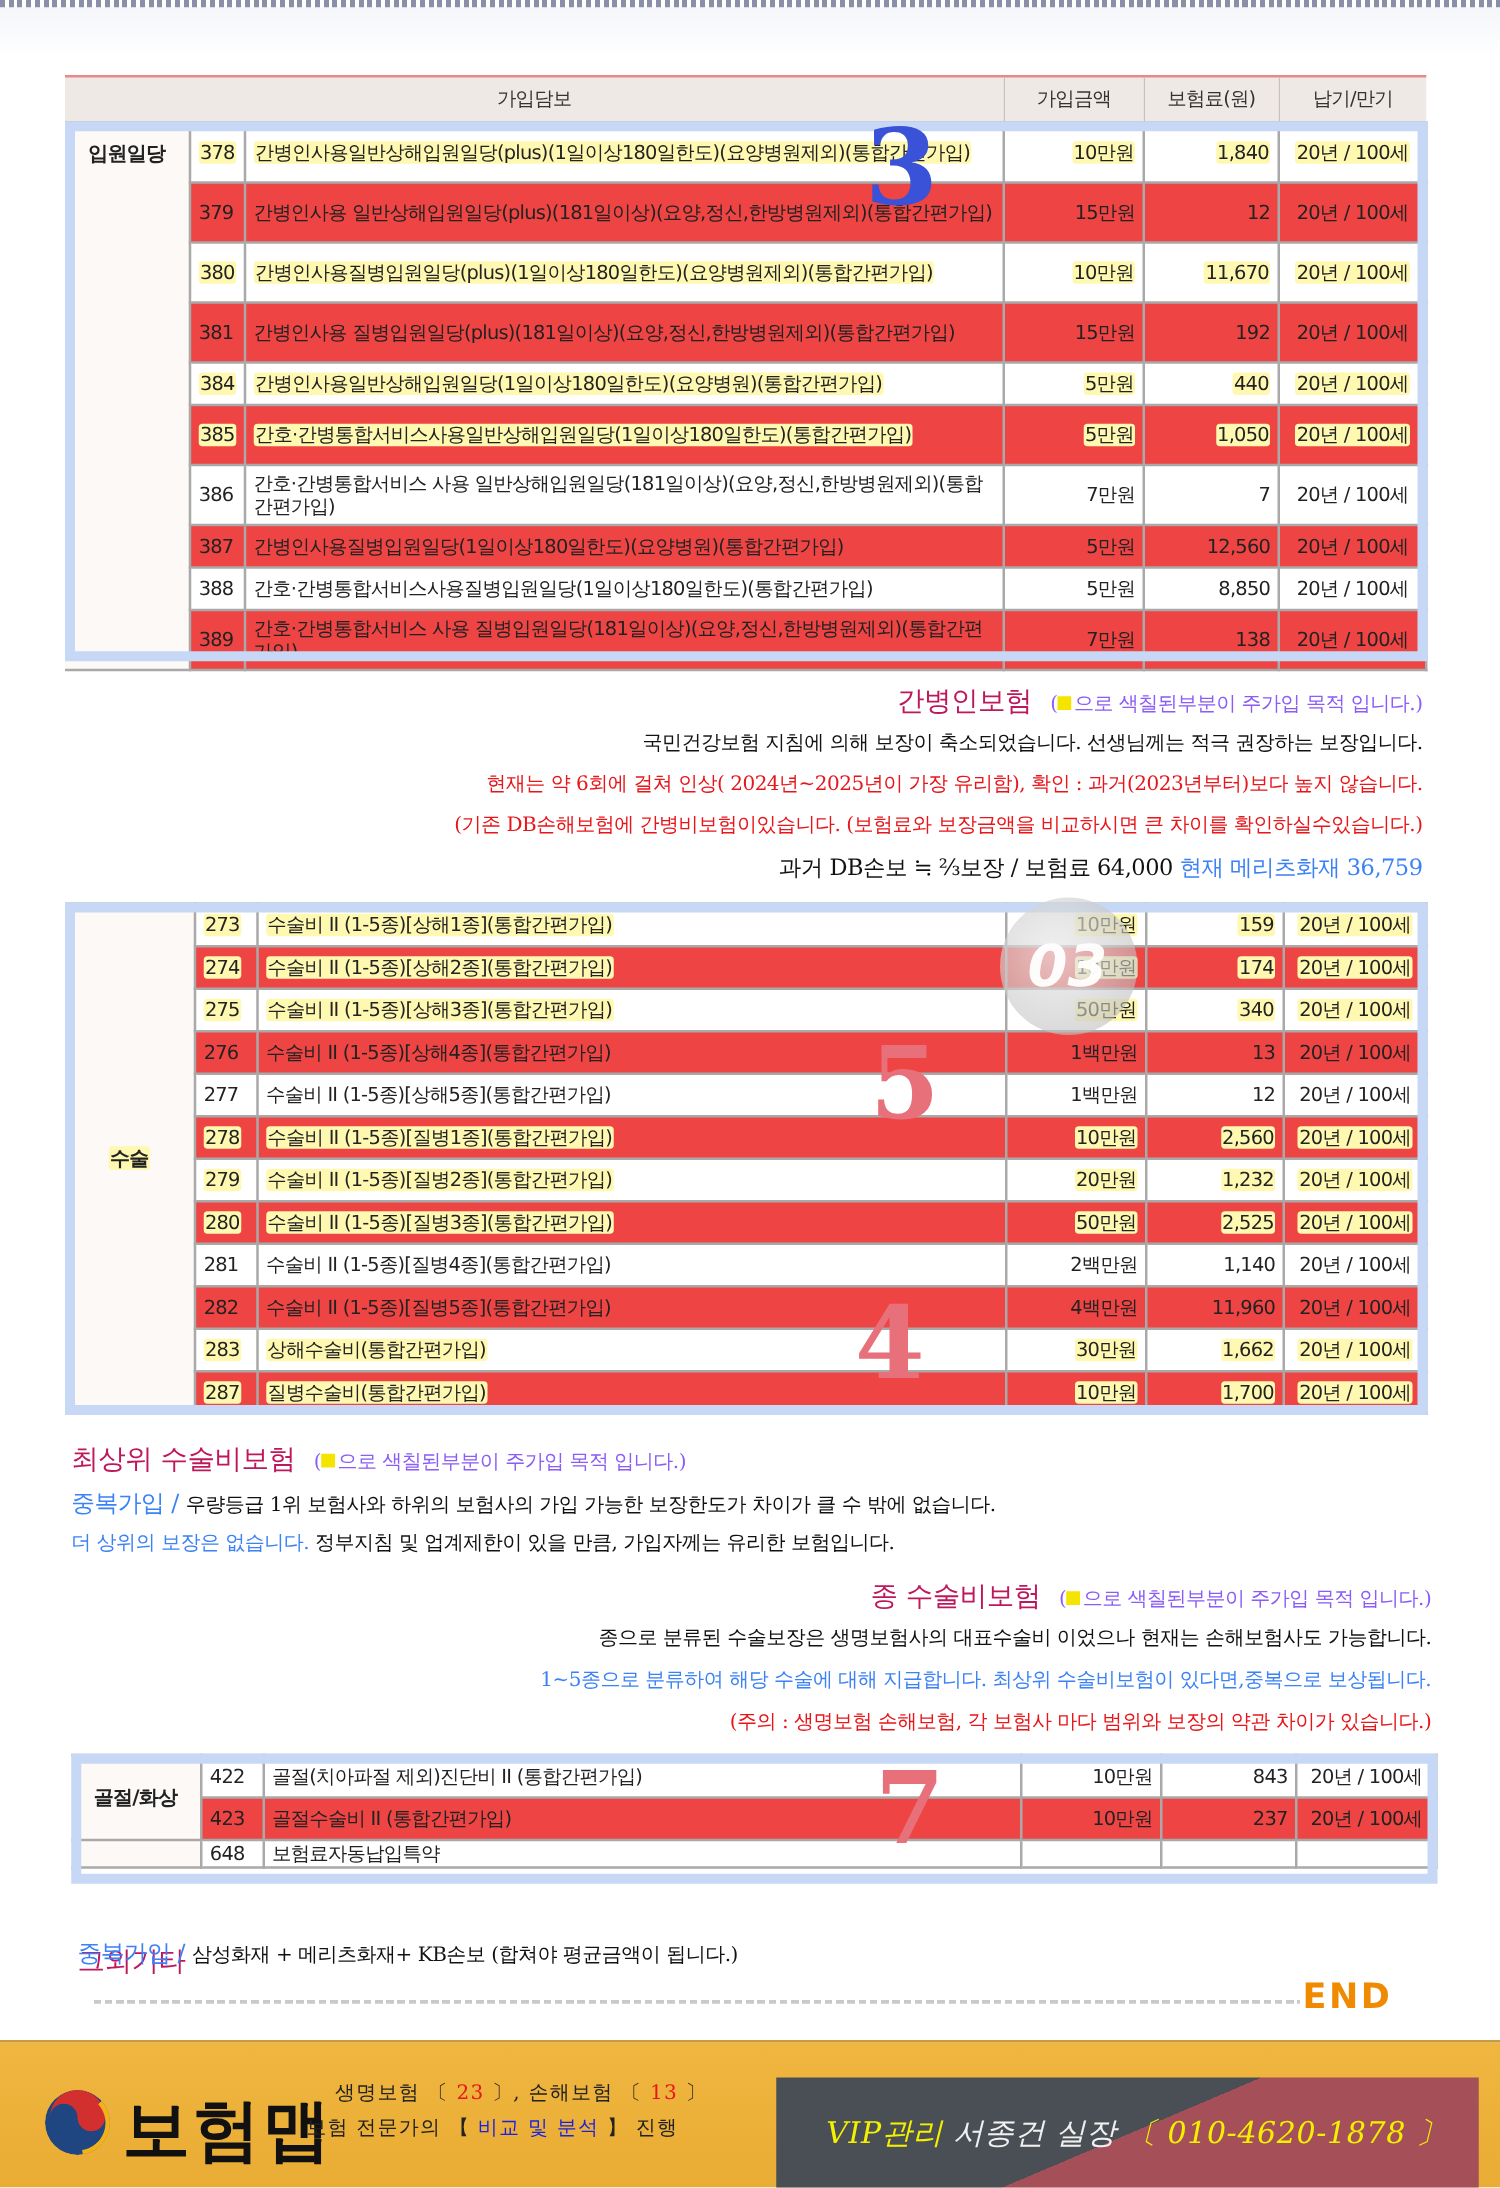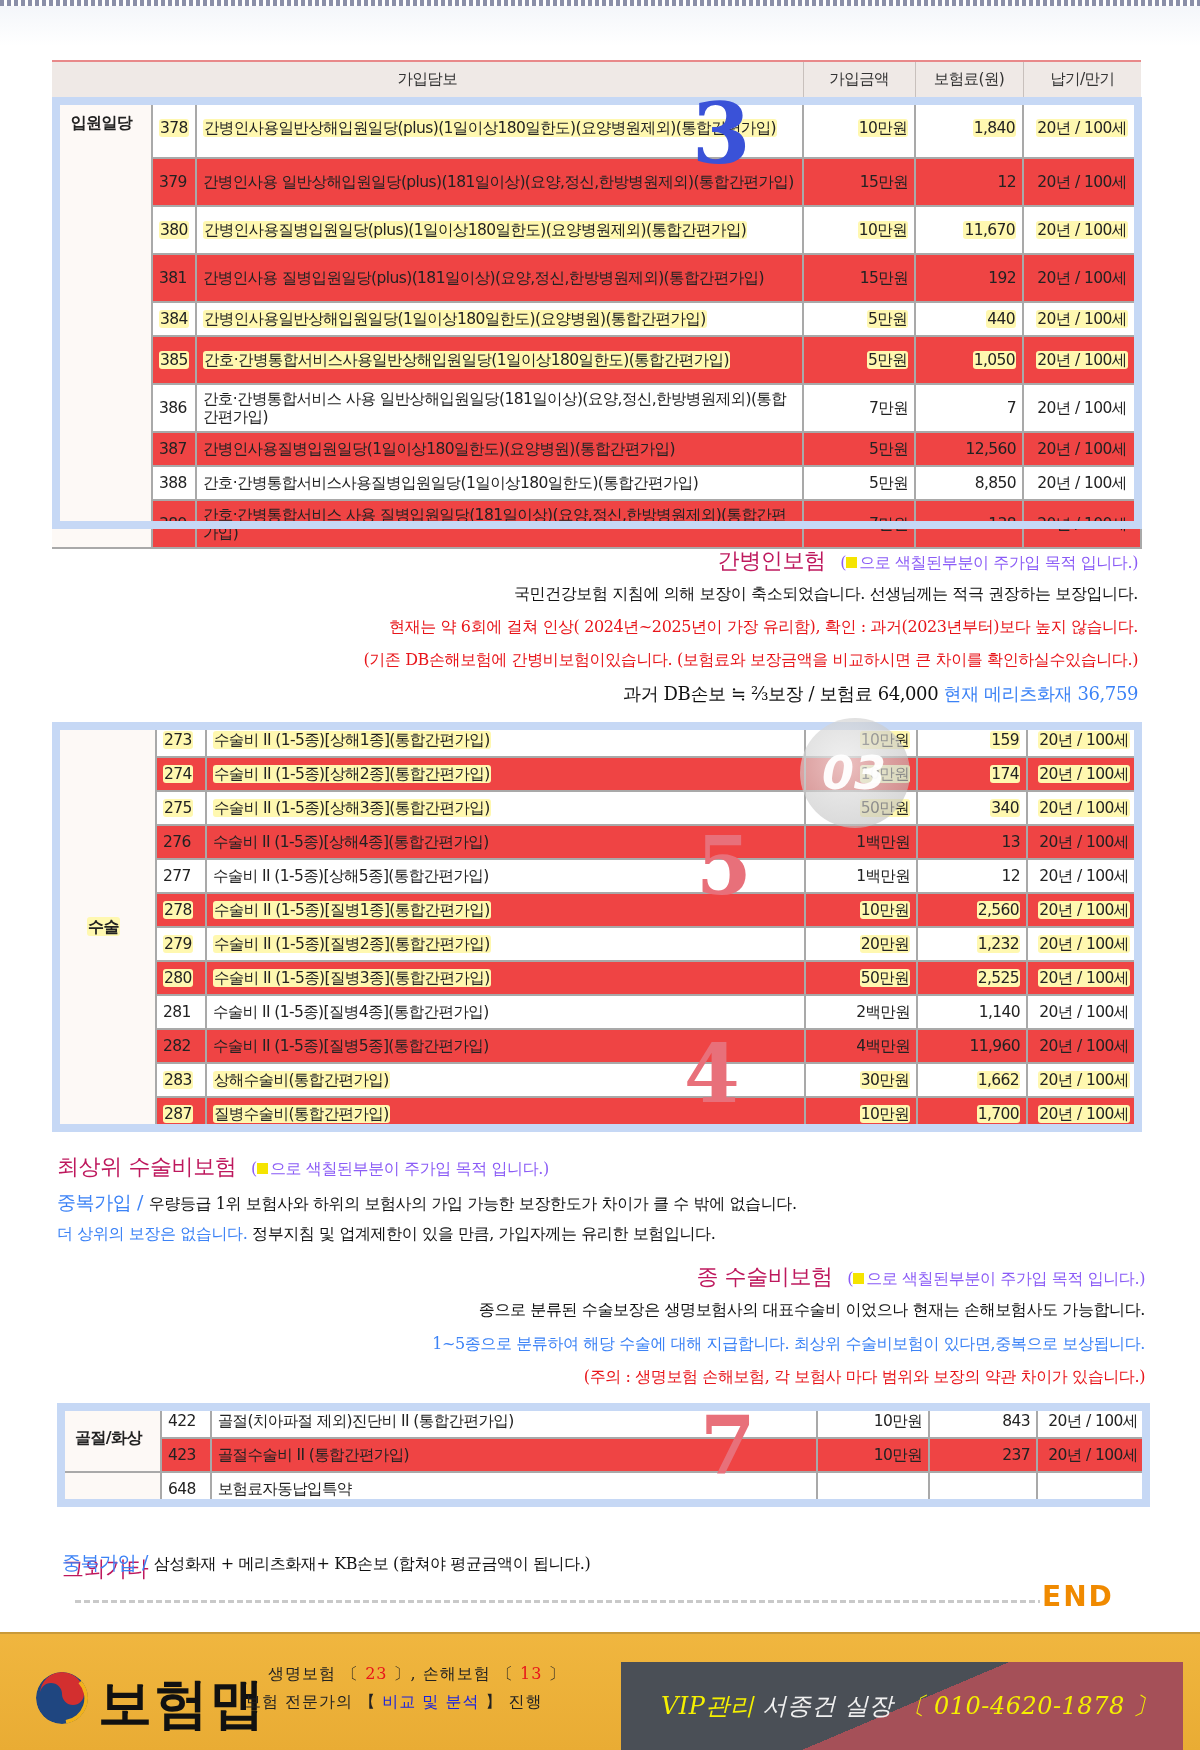--- a/index.html
+++ b/index.html
@@ -67,21 +67,21 @@
     </colgroup>
   <thead>
     <tr>
       <th colspan="3" style="border-left:none">가입담보</th>
       <th>가입금액</th>
       <th>보험료(원)</th>
       <th style="border-right:none">납기/만기</th>
     </tr>
   </thead>
   <tbody>
-    <tr class="row-w" style="height:60px">
+    <tr class="row-w" style="height:48px">
       <td class="cat" rowspan="10" style="vertical-align:top; padding-top:14px;">입원일당</td>
       <td class="num"><span class="hl">378</span></td>
       <td class="name nobr-l"><span class="hl">간병인사용일반상해입원일당(plus)(1일이상180일한도)(요양병원제외)(통합간편가입)</span></td>
       <td class="amt"><span class="hl">10만원</span></td>
       <td class="prem"><span class="hl">1,840</span></td>
       <td class="term"><span class="hl">20년 / 100세</span></td>
     </tr>
     <tr class="row-g" style="height:48px">
       <td class="num"><span>379</span></td>
       <td class="name nobr-l"><span>간병인사용 일반상해입원일당(plus)(181일이상)(요양,정신,한방병원제외)(통합간편가입)</span></td>
@@ -302,21 +302,21 @@
       <td class="prem"><span>843</span></td>
       <td class="term"><span>20년 / 100세</span></td>
     </tr>
     <tr class="row-g" style="height:34px">
       <td class="num"><span>423</span></td>
       <td class="name nobr-l"><span>골절수술비 II (통합간편가입)</span></td>
       <td class="amt"><span>10만원</span></td>
       <td class="prem"><span>237</span></td>
       <td class="term"><span>20년 / 100세</span></td>
     </tr>
-    <tr class="row-w" style="height:34px">
+    <tr class="row-w" style="height:22px">
       <td class="cat"></td>
       <td class="num"><span>648</span></td>
       <td class="name nobr-l"><span>보험료자동납입특약</span></td>
       <td class="amt"><span></span></td>
       <td class="prem"><span></span></td>
       <td class="term"><span></span></td>
     </tr>
   </tbody>
 </table>
 <div class="frame" style="left:57px; top:1403px; width:1093px; height:104px;"></div>

